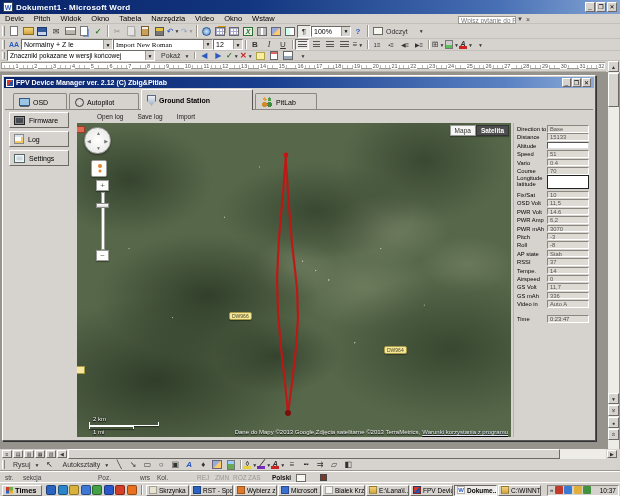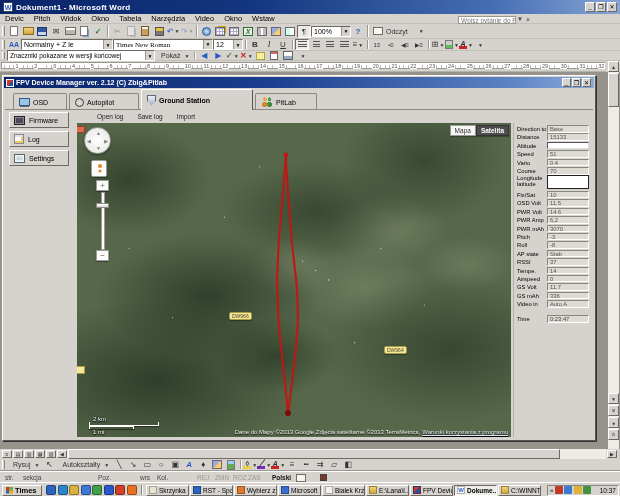--- a/index.html
+++ b/index.html
@@ -304,21 +304,21 @@
 </div>
 
 <div id="tb2" class="tbar abs">
   <span class="grip"></span>
   <span class="ti" style="font-size:7px;color:#2a5bc0;font-weight:bold">AA</span>
   <span class="combo" style="width:92px">
     <span>Normalny + Z le</span>
       <span class="cdd">▼</span>
   </span>
   <span class="combo" style="width:100px;font-family:'Liberation Serif',serif">
-    <span>Times New Roman</span>
+    <span>Import New Roman</span>
       <span class="cdd">▼</span>
   </span>
   <span class="combo" style="width:30px">
     <span>12</span>
       <span class="cdd">▼</span>
   </span>
   <span class="sep"></span>
   <span class="ti" style="font-weight:bold">B</span>
   <span class="ti" style="font-style:italic;font-family:'Liberation Serif',serif">I</span>
   <span class="ti" style="text-decoration:underline">U</span>

